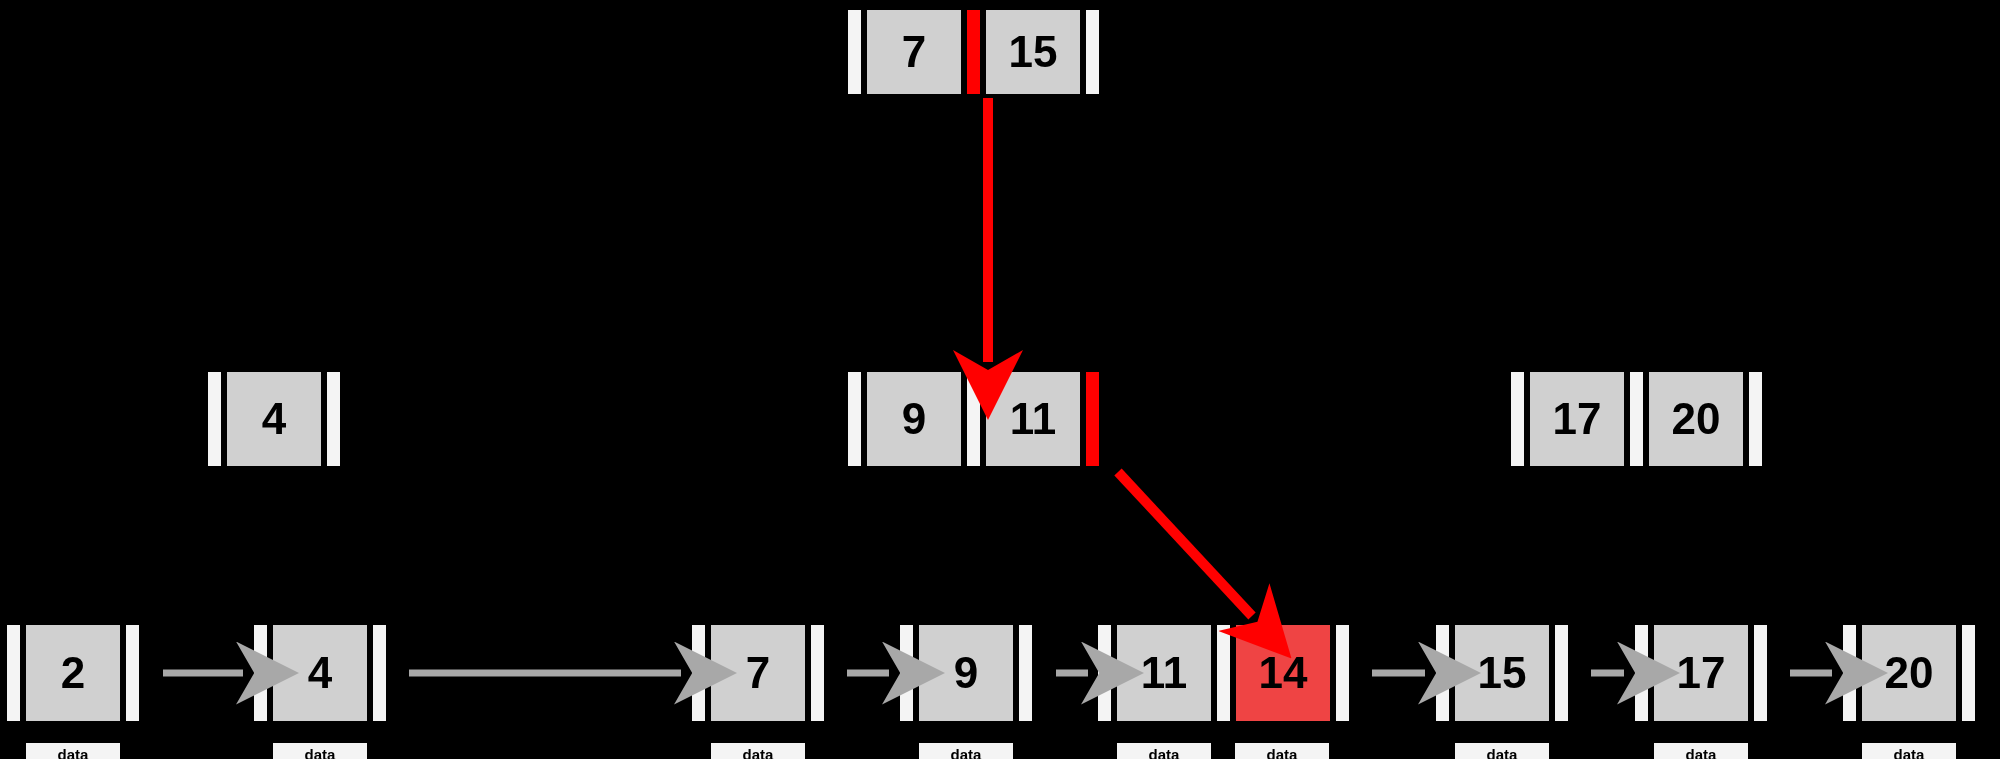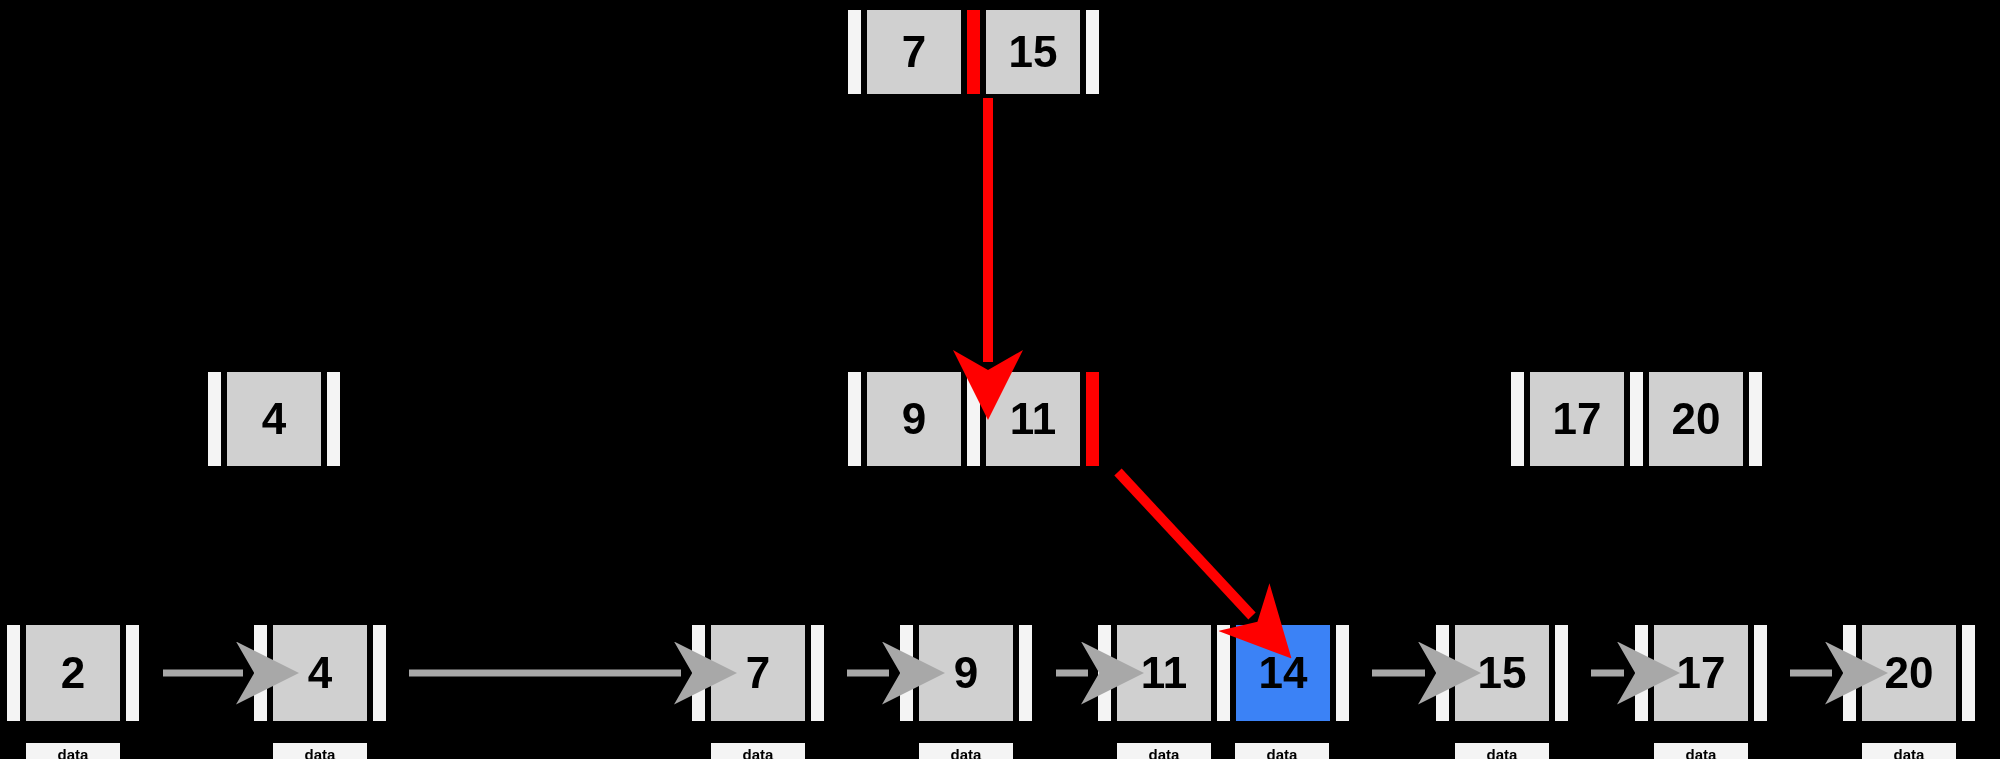--- a/index.html
+++ b/index.html
@@ -40,21 +40,21 @@
     border: 2px solid #000000;
     box-sizing: border-box;
     display: flex;
     align-items: center;
     justify-content: center;
     font-weight: bold;
     color: #000000;
     margin: 0 1px;
   }
   .cell.highlight {
-    background: #3b82f6;
+    background: #ef4444;
   }
 
   
   .level-root  .cell { width: 98px; font-size: 44px; }
   .level-root,
   .level-root .slot { }
   .level-mid   .cell { width: 98px; font-size: 44px; }
   .level-leaf  .cell { width: 98px; font-size: 44px; }
 
   

